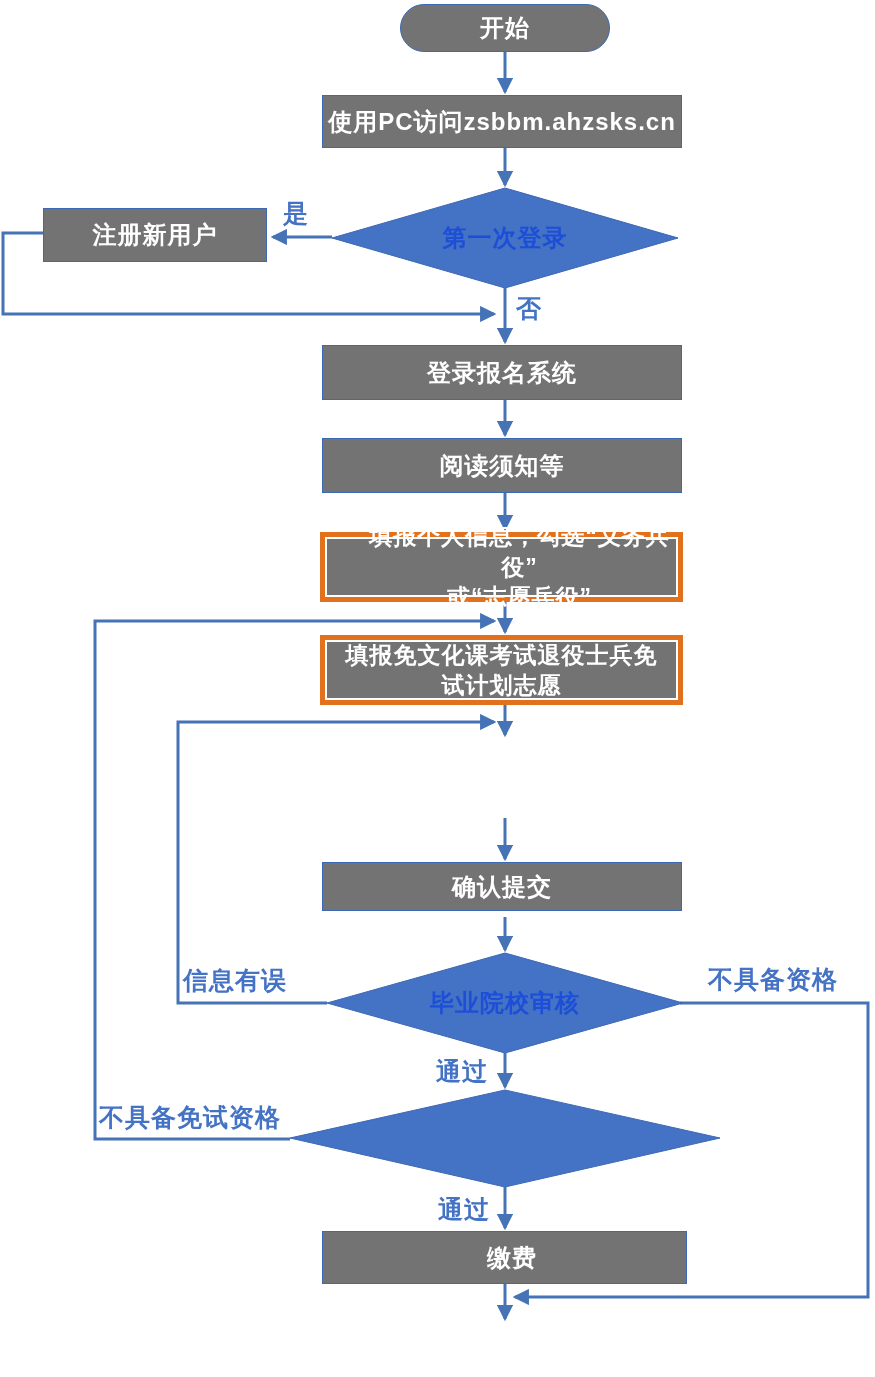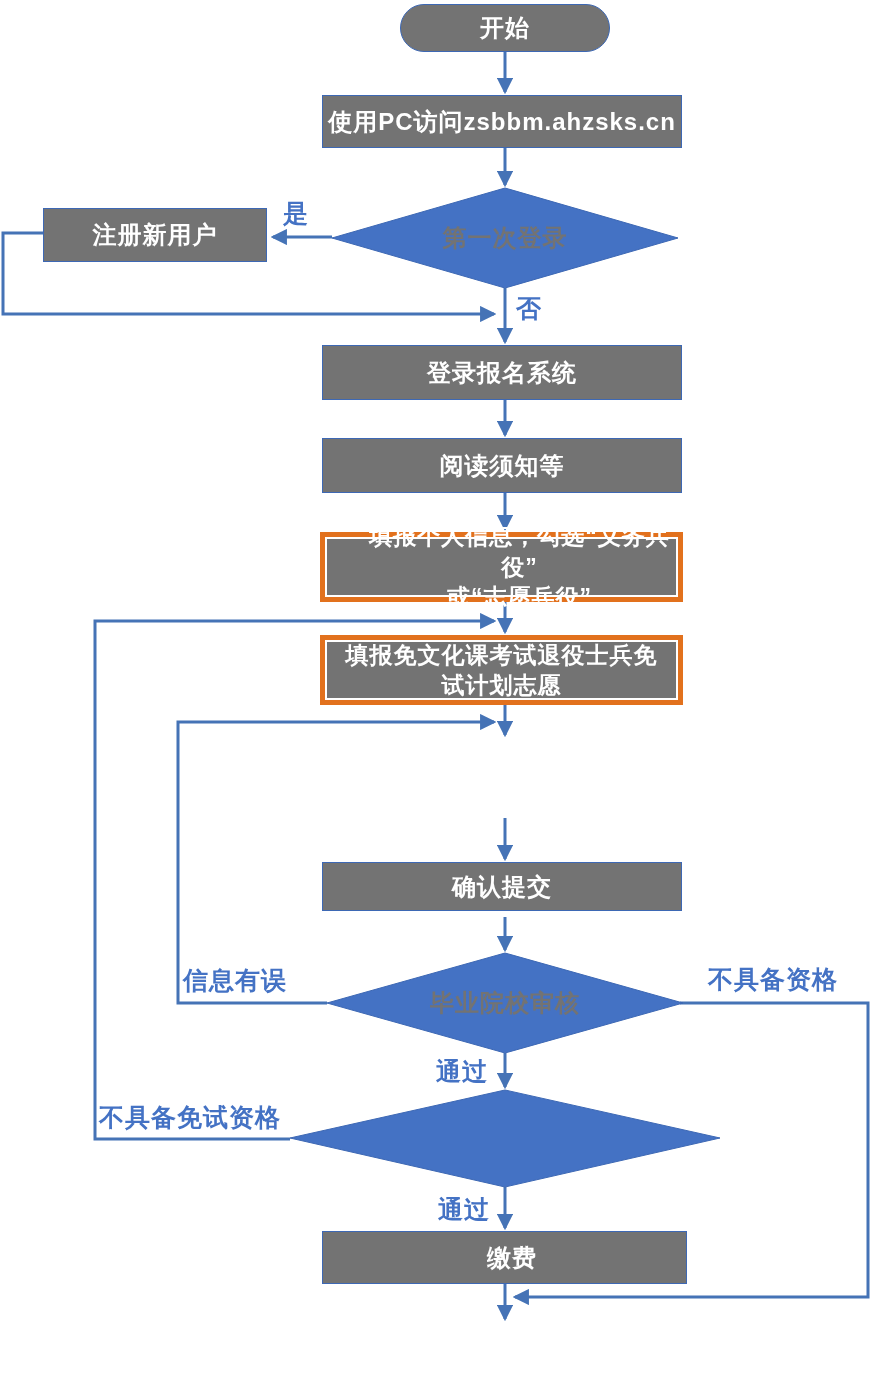--- a/index.html
+++ b/index.html
@@ -28,21 +28,21 @@
   .oval { border-radius:26px; }
   .hl {
     border:5px solid #E2711D;
     box-shadow: inset 0 0 0 2px #ffffff;
     font-size:23px;
   }
   .dlabel {
     position:absolute;
     display:flex; align-items:center; justify-content:center;
     text-align:center;
-    color:#737373;
+    color:#1d4ed8;
     font-weight:bold;
     font-size:24px;
     letter-spacing:1px;
     pointer-events:none;
   }
   .elabel {
     position:absolute;
     color:#4472C4;
     font-weight:bold;
     font-size:25px;

